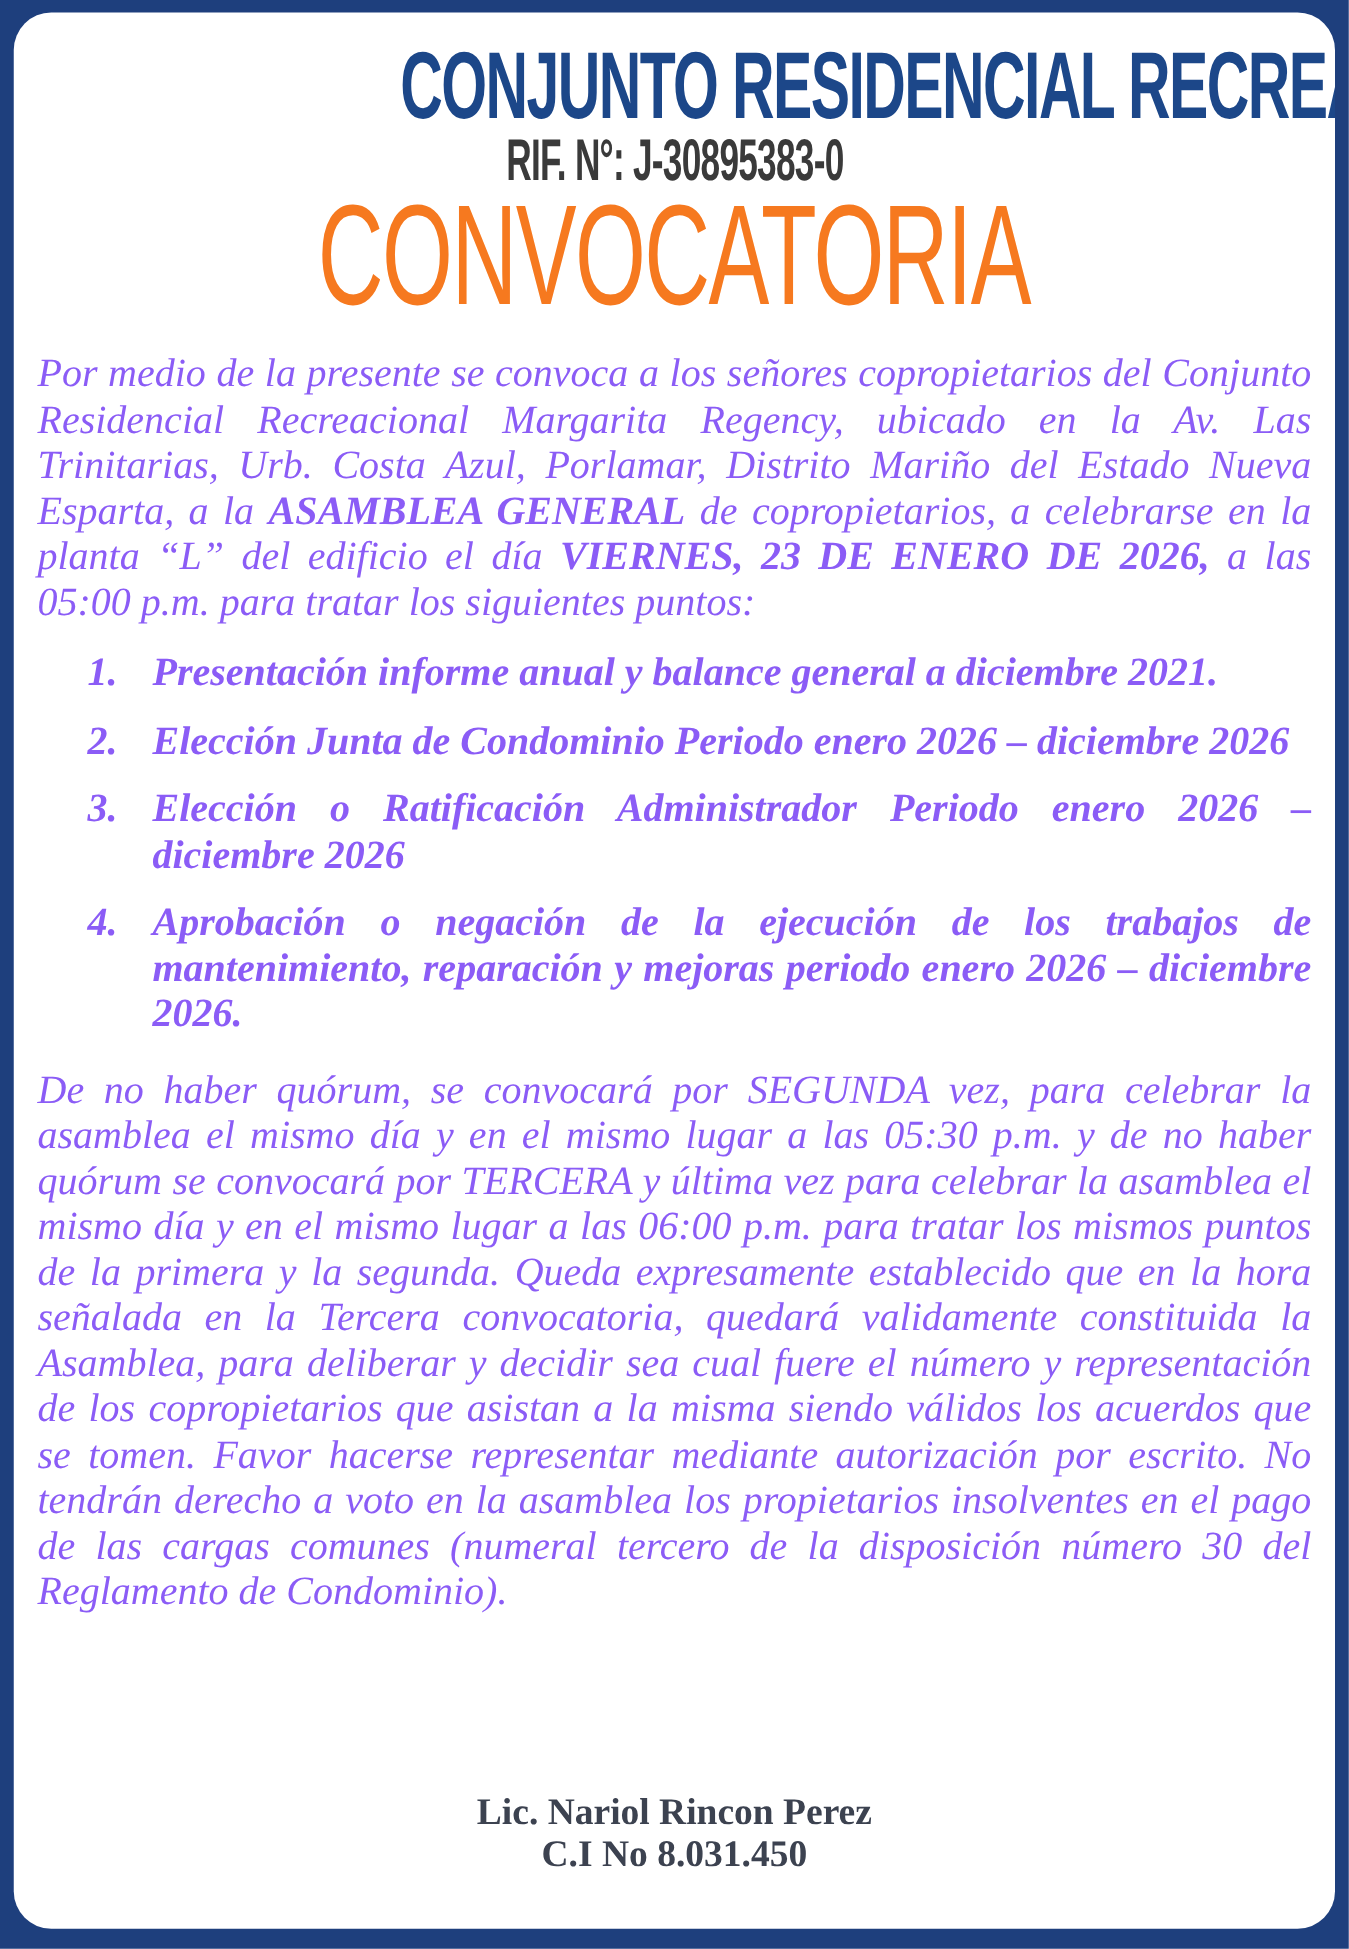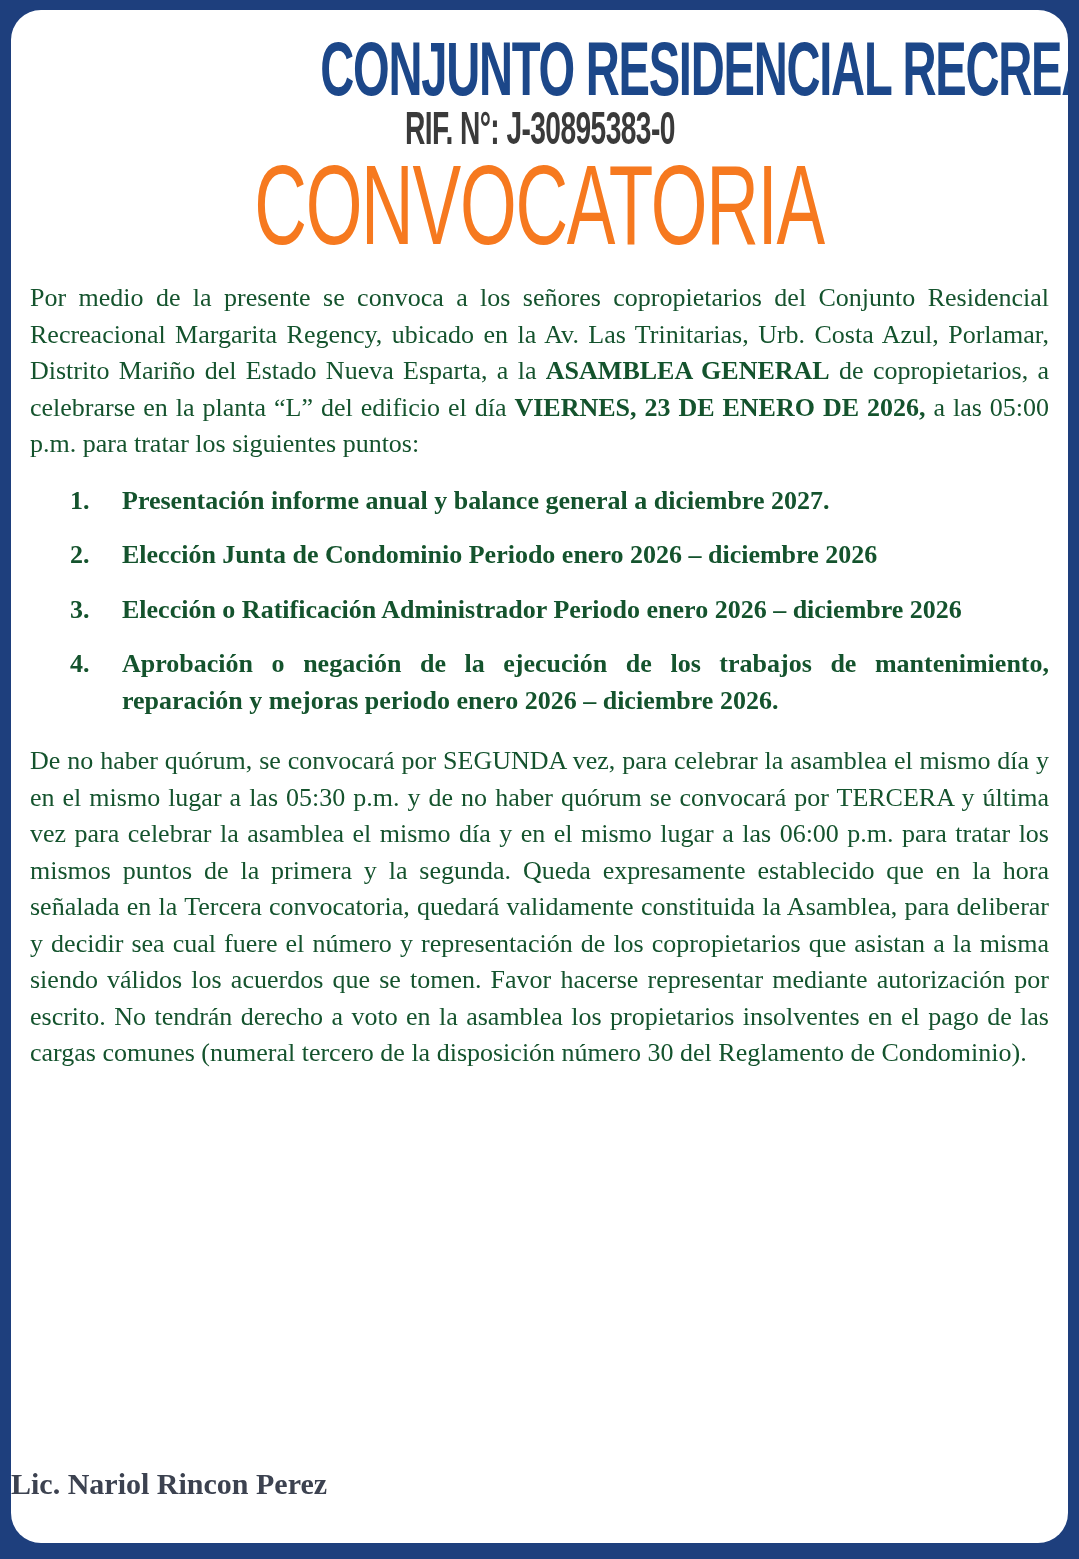--- a/index.html
+++ b/index.html
@@ -72,24 +72,25 @@
     white-space: nowrap;
     letter-spacing: -2px;
   }
   .cx-notice {
     display: inline-block;
     transform: scaleX(0.64);
     transform-origin: 50% 50%;
   }
   
   .bodytext {
-    color: #14532d;
-    font-size: 26px;
+    color: #8b5cf6;
+    font-size: 32px;
     line-height: 36.5px;
     text-align: justify;
+    font-style: italic;
   }
   .intro {
     margin: 28px 0 0 0;
   }
   .agenda {
     list-style: none;
     margin: 20px 0 0 0;
     padding: 0;
   }
   .agenda-item {
@@ -106,21 +107,21 @@
   }
   .closing {
     margin: 24px 0 0 0;
   }
   
   .signature {
     position: absolute;
     left: 0;
     right: 0;
     bottom: 42px;
-    text-align: left;
+    text-align: center;
     font-weight: bold;
     color: #3c4250;
     font-size: 30px;
     line-height: 34px;
   }
   .signature .sig-line {
     display: block;
   }
 </style>
 </head>
@@ -132,35 +133,36 @@
     <span class="title-line"><span class="cx-title">CONJUNTO RESIDENCIAL RECREACIONAL</span></span>
     <span class="rif-line"><span class="cx-rif">RIF. N°: J-30895383-0</span></span>
     <span class="notice-title"><span class="cx-notice">CONVOCATORIA</span></span>
   </div>
 
   <p class="bodytext intro"><span>Por medio de la presente se convoca a los señores copropietarios del Conjunto Residencial Recreacional Margarita Regency, ubicado en la Av. Las Trinitarias, Urb. Costa Azul, Porlamar, Distrito Mariño del Estado Nueva Esparta, a la </span><b>ASAMBLEA GENERAL</b><span> de copropietarios, a celebrarse en la planta “L” del edificio el día </span><b>VIERNES, 23 DE ENERO DE 2026,</b><span> a las 05:00 p.m. para tratar los siguientes puntos:</span></p>
 
   <ul class="agenda">
     <li class="bodytext agenda-item">
       <span class="agenda-num">1.</span>
-      <span class="agenda-text">Presentación informe anual y balance general a diciembre 2027.</span>
+      <span class="agenda-text">Presentación informe anual y balance general a diciembre 2021.</span>
     </li>
     <li class="bodytext agenda-item">
       <span class="agenda-num">2.</span>
       <span class="agenda-text">Elección Junta de Condominio Periodo enero 2026 – diciembre 2026</span>
     </li>
     <li class="bodytext agenda-item">
       <span class="agenda-num">3.</span>
       <span class="agenda-text">Elección o Ratificación Administrador Periodo enero 2026 – diciembre 2026</span>
     </li>
     <li class="bodytext agenda-item">
       <span class="agenda-num">4.</span>
       <span class="agenda-text">Aprobación o negación de la ejecución de los trabajos de mantenimiento, reparación y mejoras periodo enero 2026 – diciembre 2026.</span>
     </li>
   </ul>
 
   <p class="bodytext closing">De no haber quórum, se convocará por SEGUNDA vez, para celebrar la asamblea el mismo día y en el mismo lugar a las 05:30 p.m. y de no haber quórum se convocará por TERCERA  y última vez para celebrar la asamblea el mismo día y en el mismo lugar a las 06:00 p.m. para tratar los mismos puntos de la primera y la segunda. Queda expresamente establecido que en la hora señalada en la Tercera convocatoria, quedará validamente constituida la Asamblea, para deliberar y decidir sea cual fuere el número y representación de los copropietarios que asistan a la misma siendo válidos los acuerdos que se tomen. Favor hacerse representar mediante autorización por escrito.   No tendrán derecho a voto en la asamblea  los propietarios insolventes en el pago de las cargas comunes (numeral tercero de la disposición número 30 del Reglamento de Condominio).</p>
 
   <div class="signature">
     <span class="sig-line">Lic. Nariol Rincon Perez</span>
+    <span class="sig-line">C.I No 8.031.450</span>
   </div>
 
 </div>
 
 </body></html>

